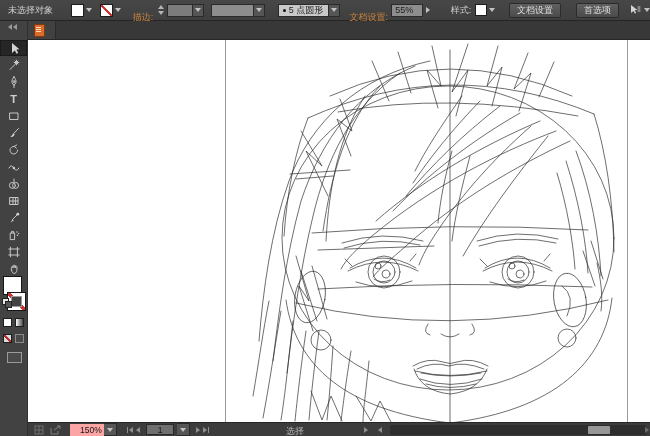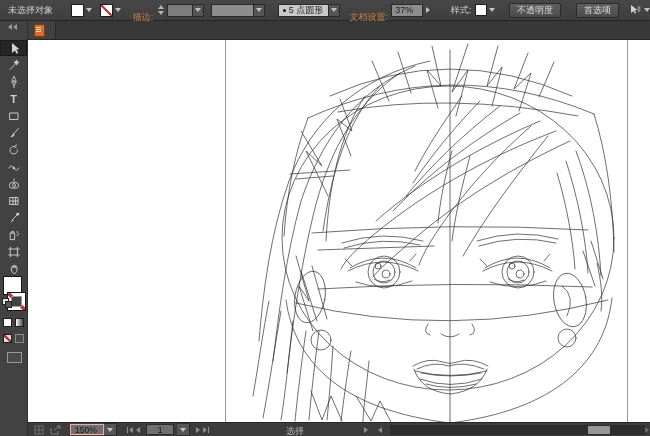--- a/index.html
+++ b/index.html
@@ -85,21 +85,21 @@
   .ab-line{position:absolute;top:0;bottom:0;width:1px;background:#9b9b9b;}
   .artwork{position:absolute;left:0;top:0;}
   .artwork path,.artwork circle,.artwork ellipse{fill:none;stroke:#2f2f2f;stroke-width:0.7;stroke-linecap:round;}
   
   .status-bar{
     position:absolute;left:28px;top:422px;width:622px;height:14px;
     background:#3c3c3c;border-top:1px solid #262626;box-sizing:border-box;
     display:flex;align-items:center;font-size:9px;color:#bdbdbd;position:absolute;
   }
   .sb-icon{opacity:.55;margin-left:6px;}
-  .zoom-box{margin-left:8px;width:34px;height:11px;background:#6f6f6f;border:1px solid #fca5a5;
+  .zoom-box{margin-left:8px;width:34px;height:11px;background:#6f6f6f;border:6px solid #fca5a5;
     color:#161616;font-size:8.5px;display:flex;align-items:center;padding-left:4px;box-sizing:border-box;}
   .zoom-caret{width:12px;height:11px;border:1px solid #2a2a2a;border-left:none;background:#565656;
     display:flex;align-items:center;justify-content:center;}
   .nav{display:flex;align-items:center;gap:3px;margin-left:10px;}
   .tri-l{width:0;height:0;border-top:3px solid transparent;border-bottom:3px solid transparent;border-right:4px solid #8f8f8f;}
   .tri-r{width:0;height:0;border-top:3px solid transparent;border-bottom:3px solid transparent;border-left:4px solid #8f8f8f;}
   .tbar{width:1px;height:6px;background:#8f8f8f;}
   .ab-box{width:28px;height:11px;background:#6f6f6f;border:1px solid #2a2a2a;color:#161616;
     font-size:8.5px;display:flex;align-items:center;justify-content:center;box-sizing:border-box;}
   .sb-status{position:absolute;left:258px;top:2px;color:#b5b5b5;}
@@ -134,26 +134,26 @@
       <i class="caret-down"></i>
     </span>
   <span class="field lite" style="margin-left:13px;width:52px">
     <i class="dot"></i>
     <span>5 点圆形</span>
   </span>
   <span class="drop-btn">
       <i class="caret-down"></i>
     </span>
   <span class="cb-link" style="margin-left:10px">文档设置:</span>
-  <span class="field mid" style="margin-left:3px;width:32px;padding-left:3px;color:#1d1d1d">37%</span>
+  <span class="field mid" style="margin-left:3px;width:32px;padding-left:3px;color:#1d1d1d">55%</span>
   <span class="caret-right" style="margin-left:3px"></span>
   <span class="cb-label" style="margin-left:21px">样式:</span>
   <span class="swatch" style="margin-left:4px;width:12px;height:12px"></span>
   <span class="caret-down" style="margin-left:2px"></span>
-  <button class="cb-btn" style="margin-left:14px">不透明度</button>
+  <button class="cb-btn" style="margin-left:14px">文档设置</button>
   <button class="cb-btn" style="margin-left:15px">首选项</button>
   <span style="margin-left:9px;display:flex;align-items:center;gap:3px">
     <svg class="icon" width="13" height="12" viewBox="0 0 13 12">
       <polygon class="fill" points="3,1 3,9 5.4,6.9 6.9,9.6 8.2,8.9 6.7,6.3 9.4,6"></polygon>
       <path d="M10,3 h2 M10,5 h2 M10,7 h2"></path>
     </svg>
     <i class="caret-down"></i>
   </span>
 </div>
 

